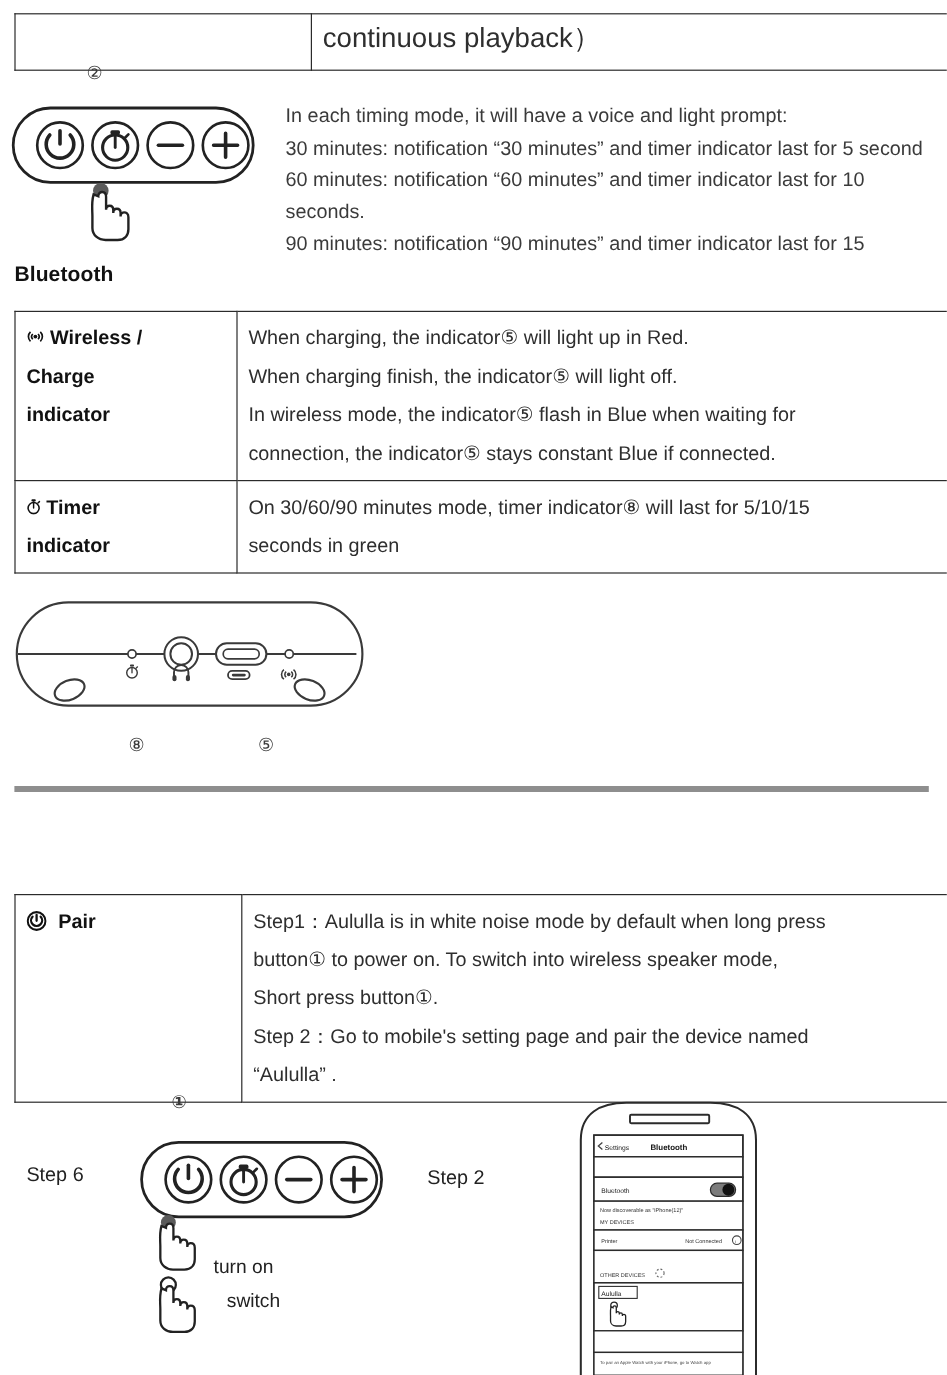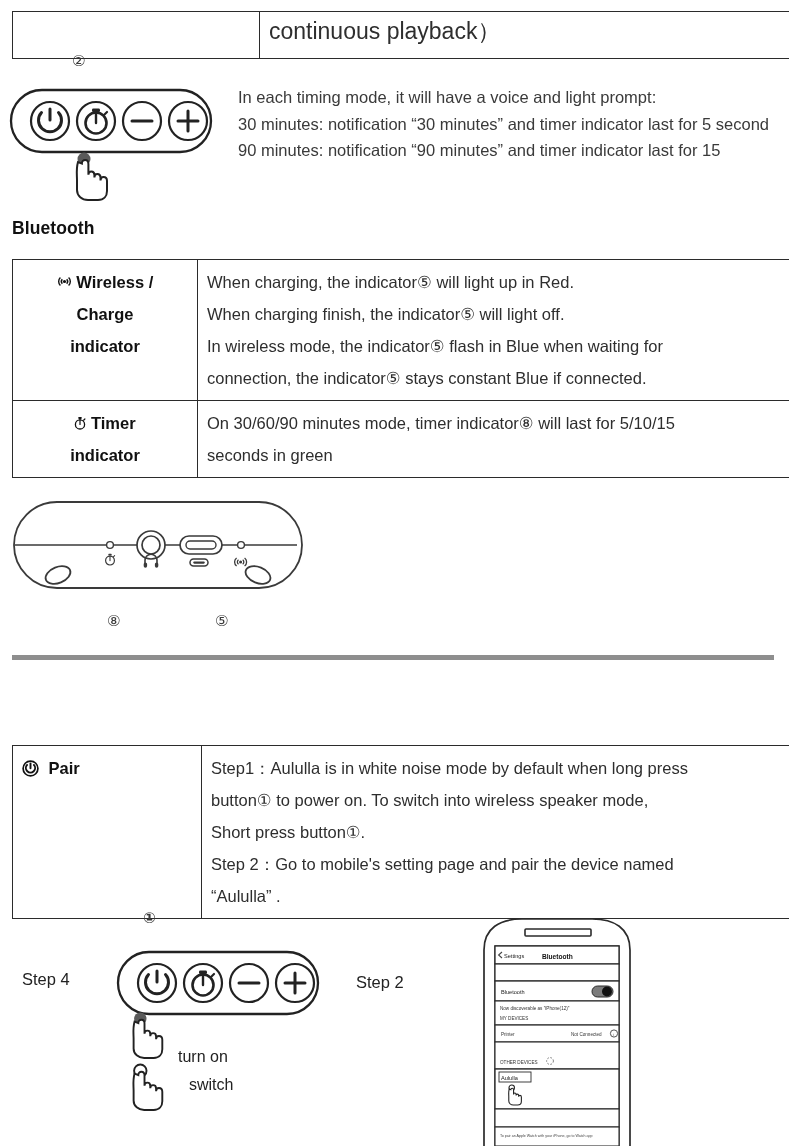--- a/index.html
+++ b/index.html
@@ -52,21 +52,21 @@
   .timing-block .wrapline{white-space:normal;}
 
   
   .h-sec{
     position:absolute;font-weight:bold;font-size:17.5px;color:#111;
     letter-spacing:.1px;
   }
 
   
   .ind-table{position:absolute;left:12px;top:259px;width:763px;}
-  .ind-table .c1{width:166px;text-align:center;}
+  .ind-table .c1{width:166px;}
   .ind-table .c2{width:597px;}
 
   
   .device-view{position:absolute;left:10px;top:497px;}
   .dev-label{position:absolute;font-size:15px;color:#3b3b3b;font-family:"DejaVu Sans",sans-serif;}
 
   
   .hr-gray{
     position:absolute;left:12px;top:655px;width:762px;height:5px;
     background:#8e8e8e;
@@ -148,20 +148,21 @@
                L39 31 C39 28 37 27 35.5 27 C34 27 32.5 28.3 32.5 30.4
                L32.5 27.6 C32.5 25 31 24 29.4 24 C27.8 24 26.4 25.2 26.4 27.4
                L26.4 25 C26.4 22.4 25 21.4 23.4 21.4 C21.8 21.4 20.4 22.6 20.4 24.8
                L20.4 14 C20.4 11.2 18.9 10 17.2 10 C15.3 10 13.9 11.2 13.9 13.6 Z" fill="#fff" stroke="#222" stroke-width="2"></path>
     </svg>
   </div>
 
   <div class="timing-block">
     <span class="ln">In each timing mode, it will have a voice and light prompt:</span>
     <span class="ln">30 minutes: notification  “30 minutes”  and timer indicator last for 5 second</span>
+    <span class="ln wrapline" style="width:510px;">60 minutes: notification  “60 minutes”  and timer indicator last for 10 seconds.</span>
     <span class="ln">90 minutes: notification  “90 minutes”  and timer indicator last for 15</span>
   </div>
 
   <div class="h-sec" style="left:12px;top:218px;">Bluetooth</div>
 
   <table class="doc-table ind-table">
     <tbody>
         <tr>
       <td class="c1">
         <div class="cell-head">
@@ -277,21 +278,21 @@
         <div class="cell-body">Short press button①.</div>
         <div class="cell-body">Step 2：Go to mobile's setting page and pair the device named</div>
         <div class="cell-body"> “Aululla” .</div>
       </td>
     </tr>
   </tbody>
     </table>
 
   <div class="circ-num" style="left:143px;top:909px;font-weight:bold;">①</div>
 
-  <div class="step-lbl" style="left:22px;top:970px;">Step 4</div>
+  <div class="step-lbl" style="left:22px;top:970px;">Step 6</div>
   <div class="step-lbl" style="left:356px;top:973px;">Step 2</div>
 
   <div class="panel-b">
     <svg width="206" height="70" viewBox="0 0 206 70">
       <rect x="3" y="4" width="200" height="62" rx="31" ry="31" fill="#fff" stroke="#222" stroke-width="2.3"></rect>
       <g>
         <circle cx="42" cy="35" r="19" fill="#fff" stroke="#222" stroke-width="2.2"></circle>
         <path d="M42 23 L42 34" stroke="#222" stroke-width="3" stroke-linecap="round"></path>
         <path d="M33.5 26.5 A11.5 11.5 0 1 0 50.5 26.5" fill="none" stroke="#222" stroke-width="3" stroke-linecap="round"></path>
       </g>

